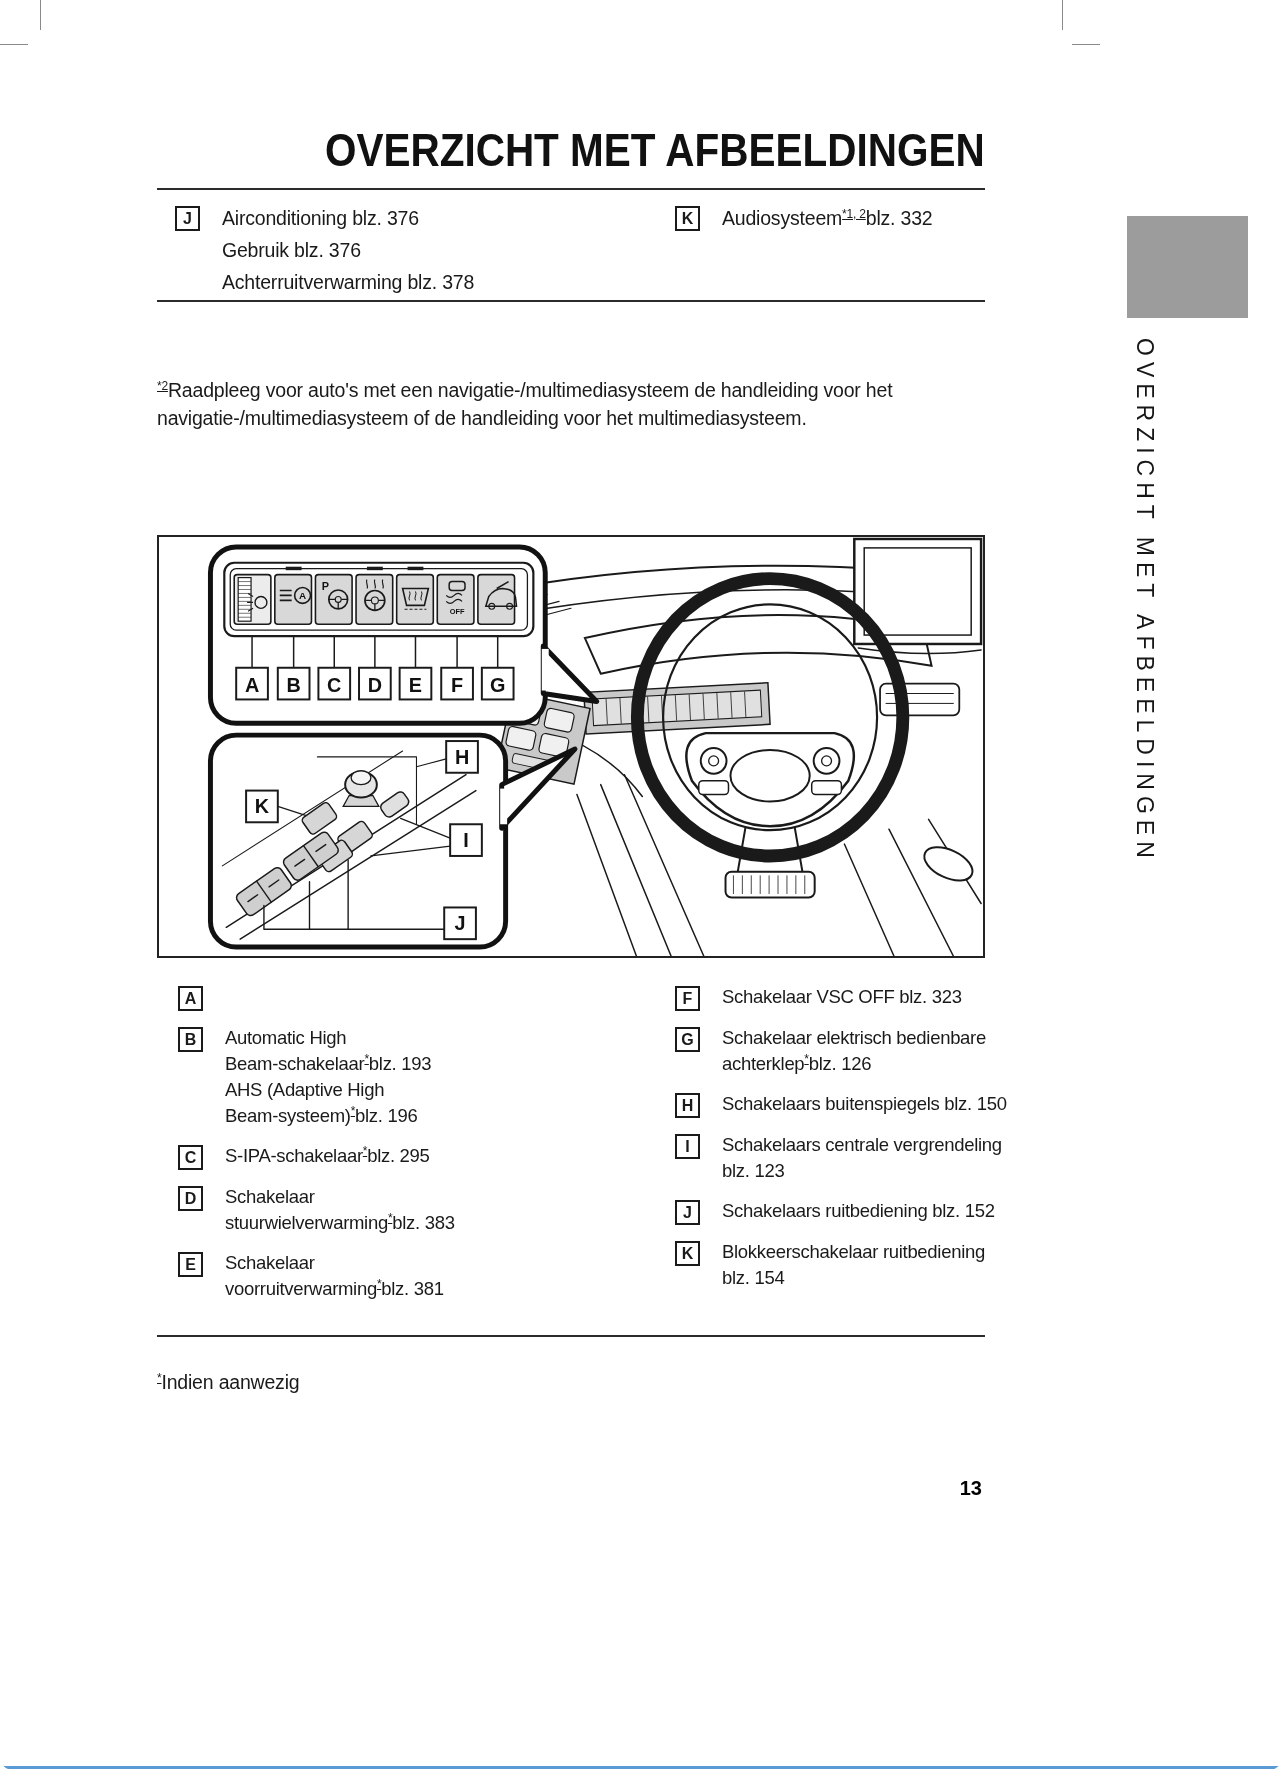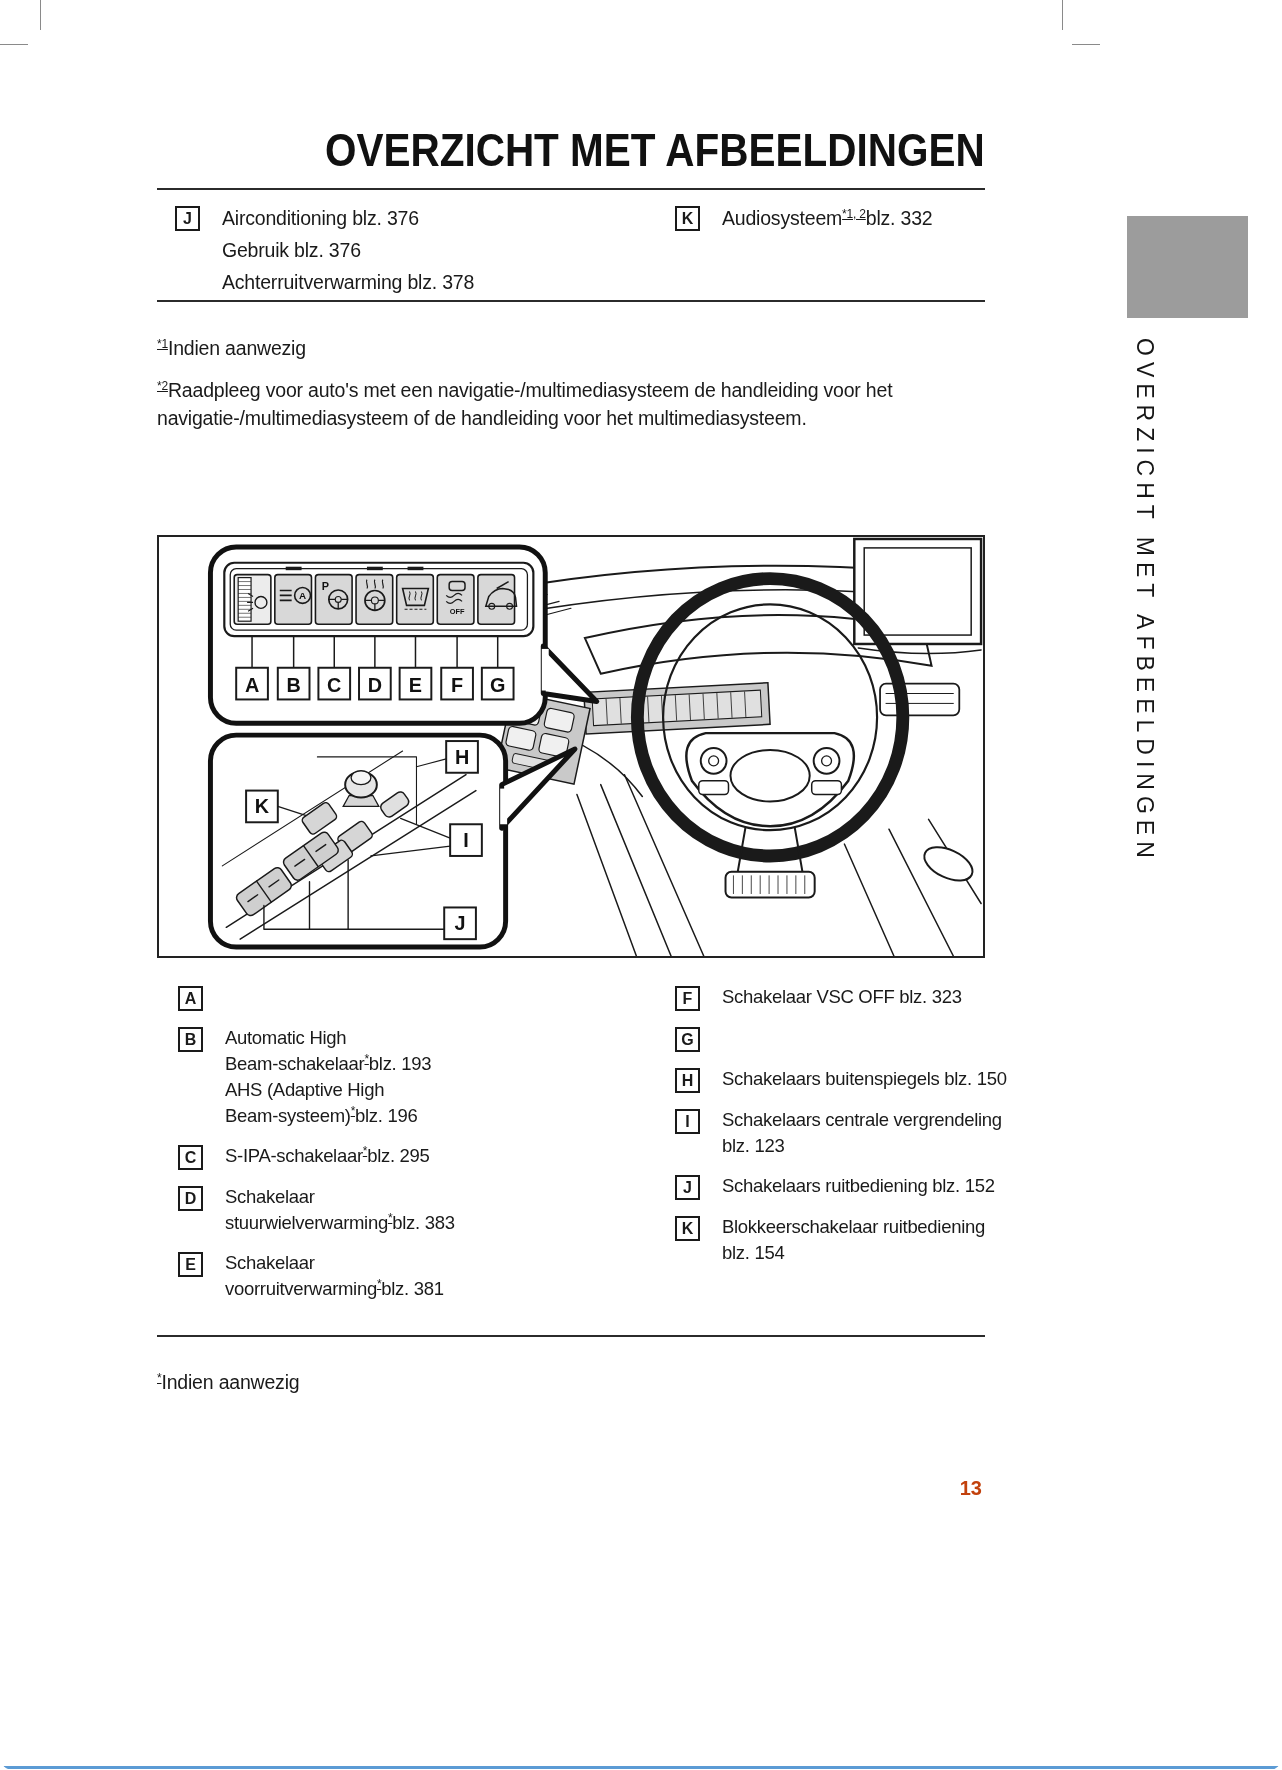--- a/index.html
+++ b/index.html
@@ -28,21 +28,21 @@
 
   .fnote{position:absolute;left:157px;width:832px;font-size:19.5px;line-height:28px;letter-spacing:-0.2px;}
   #fn1{top:334px}#fn2{top:376px}#fnb{top:1368px}
 
   .heading{position:absolute;left:157px;top:466px;font-size:21px;font-weight:bold;letter-spacing:-0.2px;}
 
   .figure{position:absolute;left:157px;top:535px;width:828px;height:423px;border:2px solid #222;
           box-sizing:border-box;background:#fff;}
   .figure svg{display:block;width:100%;height:100%;font-family:"Liberation Sans",sans-serif;}
 
-  .pagenum{position:absolute;top:1477px;right:300px;font-size:20px;font-weight:bold;color:#c2410c;}
+  .pagenum{position:absolute;top:1477px;right:300px;font-size:20px;font-weight:bold;color:#000000;}
   .sq{position:absolute;left:1127px;top:216px;width:121px;height:102px;background:#9c9c9c;}
   .vtext{position:absolute;left:1131px;top:338px;writing-mode:vertical-rl;text-orientation:mixed;
          font-size:23px;letter-spacing:6px;color:#161616;white-space:nowrap;}
   .bottomline{position:absolute;left:0;top:1766px;width:1282px;height:3px;background:#5b9bd5;}
 </style>
 </head>
 <body>
 
 <div class="page">
 
@@ -69,21 +69,20 @@
       <div class="litem">
         <span class="lbox">K</span>
         <div class="ltext">
           <div class="lline">Audiosysteem<sup class="fs">*1, 2</sup>blz. 332</div>
         </div>
       </div>
     </div>
 
   <div class="rule" id="rule2"></div>
 
-  <div class="fnote" id="fn1"><sup class="fs">*1</sup>Indien aanwezig</div>
   <div class="fnote" id="fn2"><sup class="fs">*2</sup>Raadpleeg voor auto's met een navigatie-/multimediasysteem de handleiding voor het<div>navigatie-/multimediasysteem of de handleiding voor het multimediasysteem.</div></div>
 
 
   <div class="figure">
     <svg viewBox="0 0 828 423">
 
       <g stroke="#1a1a1a" fill="none" stroke-linecap="round">
         <path d="M298,62 Q520,16 750,34 L828,44" stroke-width="2"></path>
         <path d="M310,86 Q520,44 720,56 L828,68" stroke-width="1.5"></path>
         <path d="M336,72 L390,58 M348,79 L402,65 M360,86 L414,72" stroke-width="1.1"></path>
@@ -317,20 +316,24 @@
     </div>
   <div class="listcol" id="legend-right">
       <div class="litem">
         <span class="lbox">F</span>
         <div class="ltext">
           <div class="lline">Schakelaar VSC OFF blz. 323</div>
         </div>
       </div>
       <div class="litem">
         <span class="lbox">G</span>
+        <div class="ltext">
+          <div class="lline">Schakelaar elektrisch bedienbare</div>
+          <div class="lline">achterklep<sup class="fs">*</sup>blz. 126</div>
+        </div>
       </div>
       <div class="litem">
         <span class="lbox">H</span>
         <div class="ltext">
           <div class="lline">Schakelaars buitenspiegels blz. 150</div>
         </div>
       </div>
       <div class="litem">
         <span class="lbox">I</span>
         <div class="ltext">

